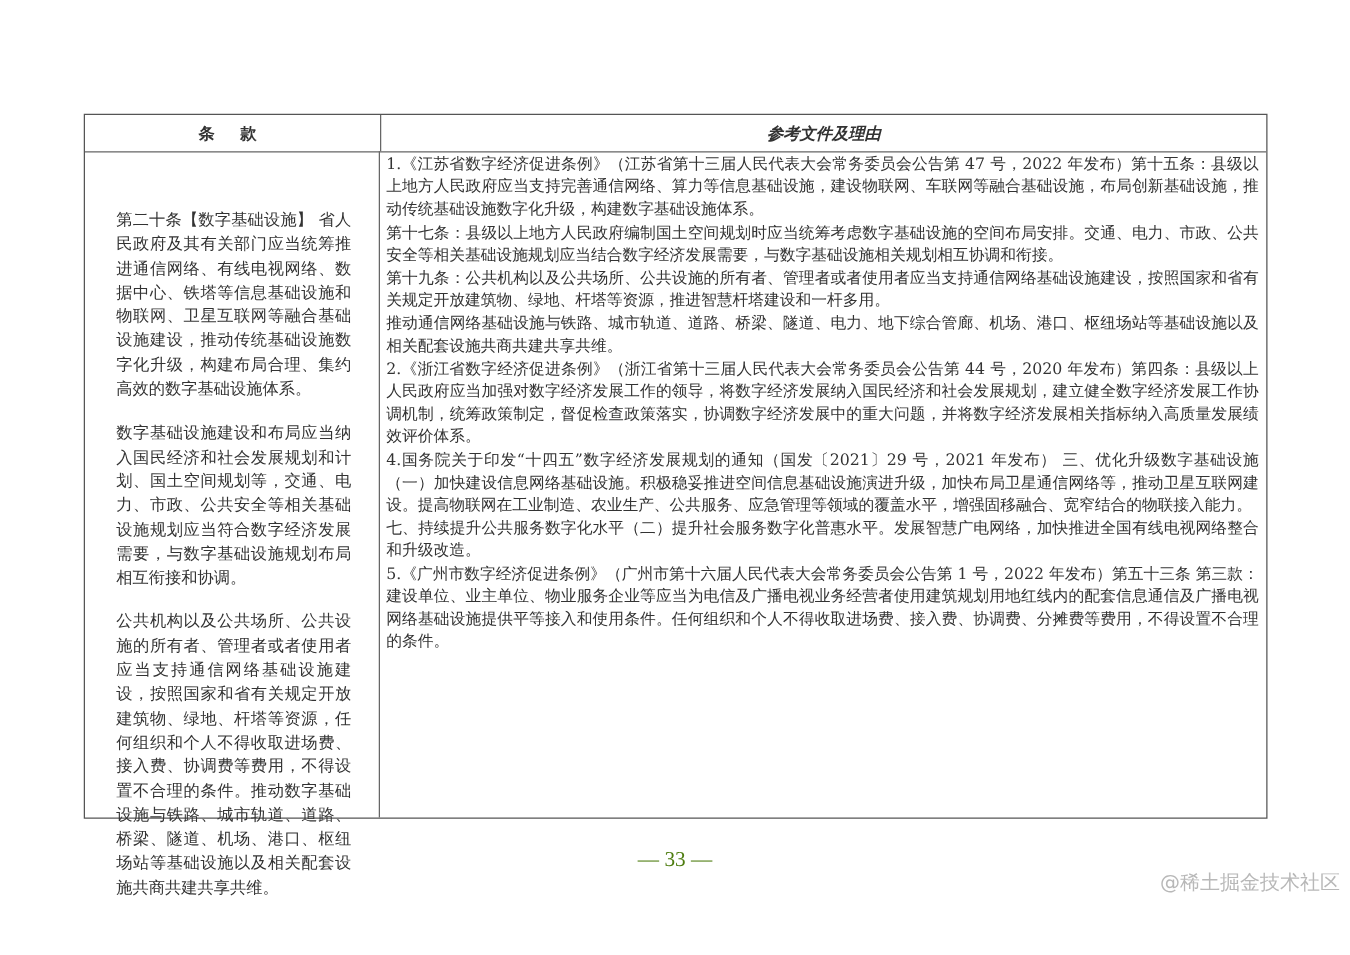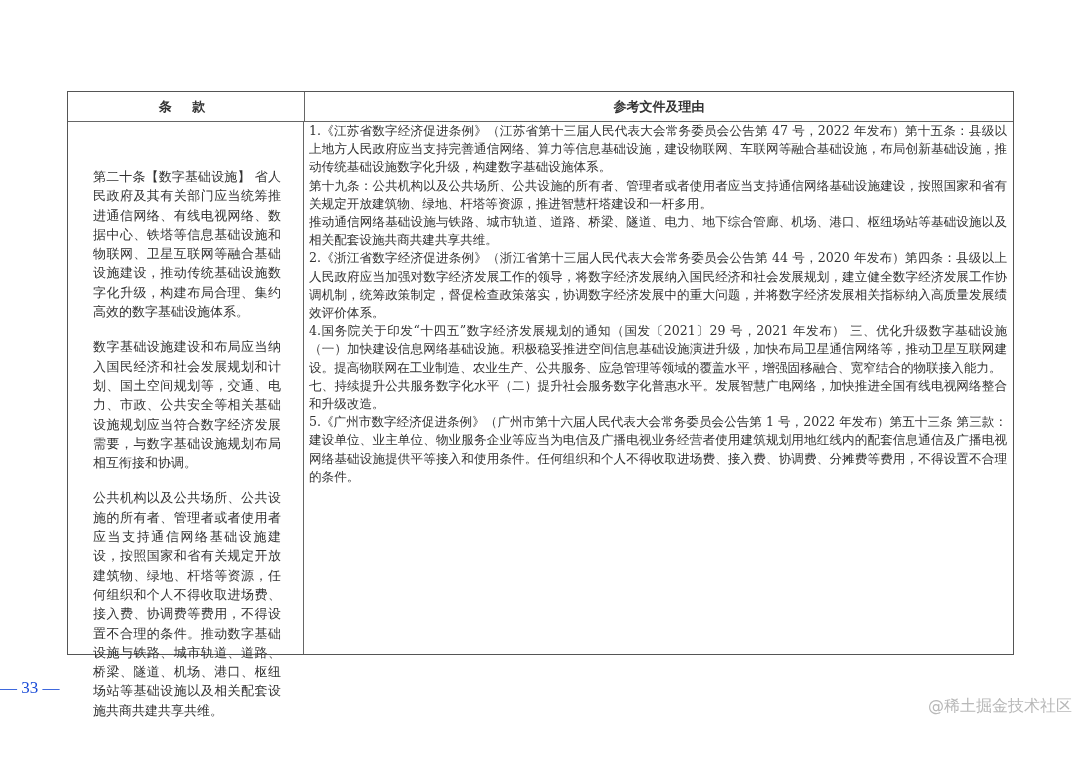--- a/index.html
+++ b/index.html
@@ -15,38 +15,38 @@
     position: absolute; left: 0; top: 0; right: 0; height: 29px;
     border-bottom: 1px solid #666;
     display: flex;
   }
   .header-cell {
     display: flex; align-items: center; justify-content: center;
     font-family: "DejaVu Sans", "Liberation Sans", sans-serif;
     font-size: 13px; font-weight: bold; color: #333;
   }
   .header-left { width: 236px; border-right: 1px solid #666; letter-spacing: 8px; }
-  .header-right { flex: 1; }
+  .header-right { flex: 1; font-style: italic; }
   .body-row {
     position: absolute; left: 0; top: 29px; right: 0; bottom: 0; display: flex;
   }
   .clause-cell {
     width: 236px; border-right: 1px solid #666; box-sizing: border-box;
     padding: 30px 6px 0 9px; font-size: 13px; line-height: 19.3px;
     text-align: justify; color: #333;
   }
   .clause-cell p { margin: 16px; }
   .refs-cell {
     flex: 1; padding: 1px 6px 0 5px; font-size: 12.6px; line-height: 18.2px;
     text-align: justify; color: #333;
   }
   .refs-cell p { margin: 0; }
   .page-number {
-    position: absolute; left: 0; width: 1080px; top: 678px; text-align: left;
-    font-family: "Liberation Serif", serif; font-size: 17px; color: #1d4ed8;
+    position: absolute; left: 0; width: 1080px; top: 678px; text-align: center;
+    font-family: "Liberation Serif", serif; font-size: 17px; color: #4d7c0f;
   }
   .watermark {
     position: absolute; right: 8px; top: 696px;
     font-family: "DejaVu Sans", "Liberation Sans", sans-serif;
     font-size: 16px; color: #b8b8b8;
   }
 </style>
 </head>
 <body>
 
@@ -56,20 +56,21 @@
     <div class="header-cell header-right">参考文件及理由</div>
   </div>
   <div class="body-row">
     <div class="clause-cell">
       <p>第二十条【数字基础设施】 省人民政府及其有关部门应当统筹推进通信网络、有线电视网络、数据中心、铁塔等信息基础设施和物联网、卫星互联网等融合基础设施建设，推动传统基础设施数字化升级，构建布局合理、集约高效的数字基础设施体系。</p>
       <p>数字基础设施建设和布局应当纳入国民经济和社会发展规划和计划、国土空间规划等，交通、电力、市政、公共安全等相关基础设施规划应当符合数字经济发展需要，与数字基础设施规划布局相互衔接和协调。</p>
       <p>公共机构以及公共场所、公共设施的所有者、管理者或者使用者应当支持通信网络基础设施建设，按照国家和省有关规定开放建筑物、绿地、杆塔等资源，任何组织和个人不得收取进场费、接入费、协调费等费用，不得设置不合理的条件。推动数字基础设施与铁路、城市轨道、道路、桥梁、隧道、机场、港口、枢纽场站等基础设施以及相关配套设施共商共建共享共维。</p>
     </div>
     <div class="refs-cell">
       <p>1.《江苏省数字经济促进条例》（江苏省第十三届人民代表大会常务委员会公告第 47 号，2022 年发布）第十五条：县级以上地方人民政府应当支持完善通信网络、算力等信息基础设施，建设物联网、车联网等融合基础设施，布局创新基础设施，推动传统基础设施数字化升级，构建数字基础设施体系。</p>
+      <p>第十七条：县级以上地方人民政府编制国土空间规划时应当统筹考虑数字基础设施的空间布局安排。交通、电力、市政、公共安全等相关基础设施规划应当结合数字经济发展需要，与数字基础设施相关规划相互协调和衔接。</p>
       <p>第十九条：公共机构以及公共场所、公共设施的所有者、管理者或者使用者应当支持通信网络基础设施建设，按照国家和省有关规定开放建筑物、绿地、杆塔等资源，推进智慧杆塔建设和一杆多用。</p>
       <p>推动通信网络基础设施与铁路、城市轨道、道路、桥梁、隧道、电力、地下综合管廊、机场、港口、枢纽场站等基础设施以及相关配套设施共商共建共享共维。</p>
       <p>2.《浙江省数字经济促进条例》（浙江省第十三届人民代表大会常务委员会公告第 44 号，2020 年发布）第四条：县级以上人民政府应当加强对数字经济发展工作的领导，将数字经济发展纳入国民经济和社会发展规划，建立健全数字经济发展工作协调机制，统筹政策制定，督促检查政策落实，协调数字经济发展中的重大问题，并将数字经济发展相关指标纳入高质量发展绩效评价体系。</p>
       <p>4.国务院关于印发“十四五”数字经济发展规划的通知（国发〔2021〕29 号，2021 年发布） 三、优化升级数字基础设施（一）加快建设信息网络基础设施。积极稳妥推进空间信息基础设施演进升级，加快布局卫星通信网络等，推动卫星互联网建设。提高物联网在工业制造、农业生产、公共服务、应急管理等领域的覆盖水平，增强固移融合、宽窄结合的物联接入能力。</p>
       <p>七、持续提升公共服务数字化水平（二）提升社会服务数字化普惠水平。发展智慧广电网络，加快推进全国有线电视网络整合和升级改造。</p>
       <p>5.《广州市数字经济促进条例》（广州市第十六届人民代表大会常务委员会公告第 1 号，2022 年发布）第五十三条 第三款：建设单位、业主单位、物业服务企业等应当为电信及广播电视业务经营者使用建筑规划用地红线内的配套信息通信及广播电视网络基础设施提供平等接入和使用条件。任何组织和个人不得收取进场费、接入费、协调费、分摊费等费用，不得设置不合理的条件。</p>
     </div>
   </div>
 </div>
 

